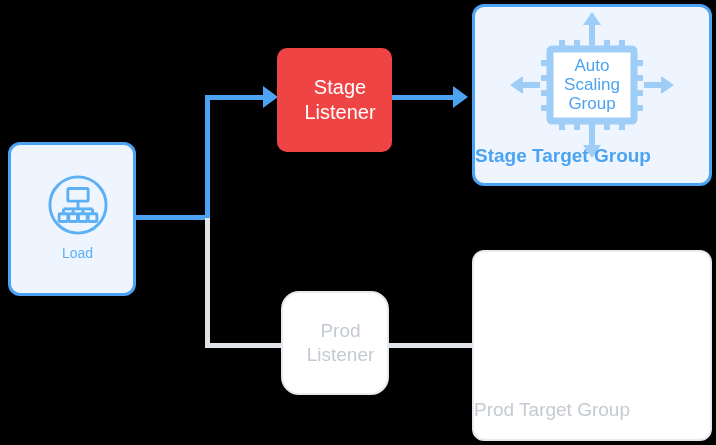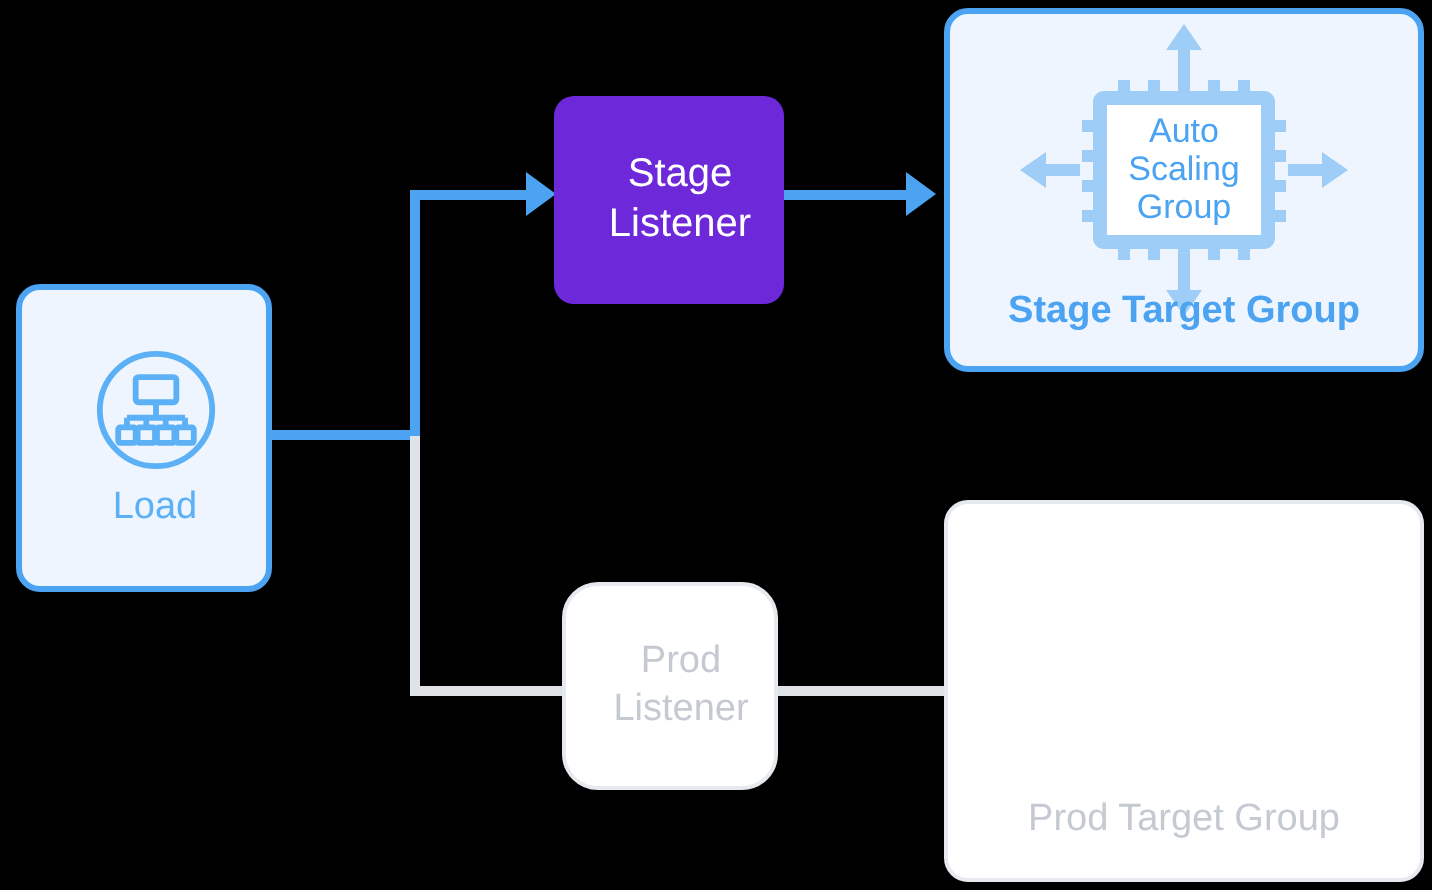--- a/index.html
+++ b/index.html
@@ -25,56 +25,56 @@
   }
   
   .box{position:absolute;box-sizing:border-box;padding-left:11px;}
   .box-lb{
     left:8px;top:142px;width:128px;height:154px;
     background:#eef5fe;border:3px solid #4ba3f2;border-radius:12px;
     display:flex;flex-direction:column;align-items:center;justify-content:center;
   }
   .lb-icon{width:62px;height:62px;margin-bottom:6px;}
   .lb-label{
-    color:#5cb0f5;font-size:19px;line-height:23px;text-align:center;font-weight:400;
+    color:#5cb0f5;font-size:14px;line-height:23px;text-align:center;font-weight:400;
   }
   .box-stage-listener{
     left:277px;top:48px;width:115px;height:104px;
-    background:#6d28d9;border-radius:10px;
+    background:#ef4444;border-radius:10px;
     display:flex;align-items:center;justify-content:center;
   }
   .stage-listener-label{
     color:#ffffff;font-size:20px;line-height:25px;text-align:center;font-weight:400;
   }
   .box-prod-listener{
     left:281px;top:291px;width:108px;height:104px;
     background:#ffffff;border:2px solid #e6e9ed;border-radius:18px;
     display:flex;align-items:center;justify-content:center;
   }
   .prod-listener-label{
     color:#c5cad2;font-size:19px;line-height:24px;text-align:center;font-weight:400;
   }
   .box-stage-tg{
     left:472px;top:4px;width:240px;height:182px;
     background:#eef5fe;border:3px solid #4ba3f2;border-radius:12px;
   }
   .stage-tg-label{
-    position:absolute;left:0;right:0;bottom:16px;text-align:center;
+    position:absolute;left:0;right:0;bottom:16px;text-align:left;
     color:#4ba3f2;font-size:19px;font-weight:700;
   }
   .asg-wrap{
     position:absolute;left:50%;top:78px;transform:translate(-50%,-50%);
     width:180px;height:150px;
   }
   .box-prod-tg{
     left:472px;top:250px;width:240px;height:191px;
     background:#ffffff;border:2px solid #e6e9ed;border-radius:12px;
   }
   .prod-tg-label{
-    position:absolute;left:0;right:0;bottom:18px;text-align:center;
+    position:absolute;left:0;right:0;bottom:18px;
     color:#c5cad2;font-size:19px;font-weight:400;margin-top:20px;
   }
 </style>
 </head>
 <body>
 
 <div id="canvas">
 
   <div class="conn">
 

